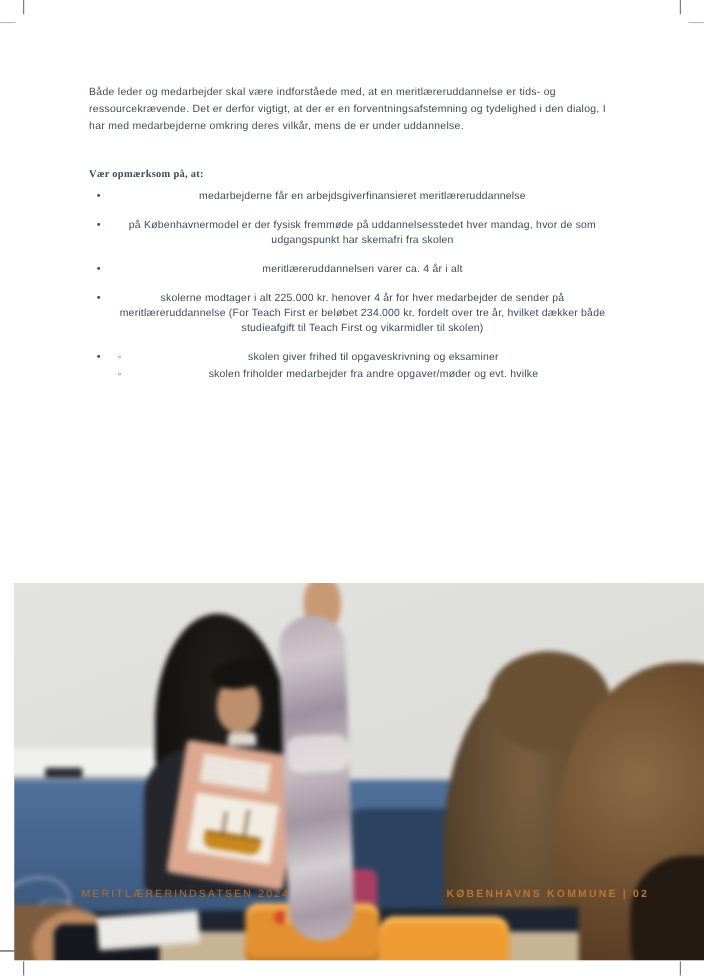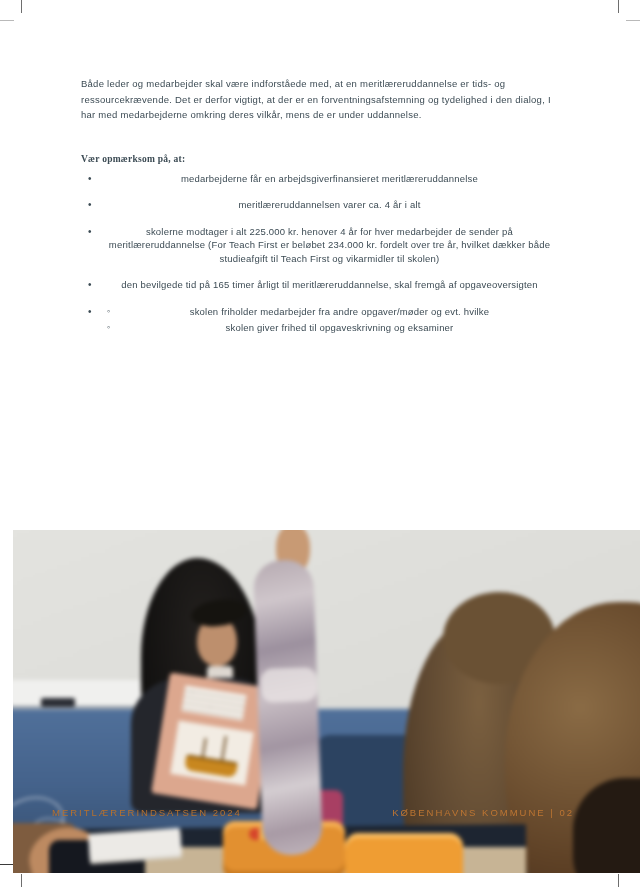--- a/index.html
+++ b/index.html
@@ -141,47 +141,47 @@
   .tray1-candy { left:236px; top:298px; width:70px; height:12px;
     background:repeating-linear-gradient(90deg,#d6452b 0 10px,#f0b44e 10px 20px,#7bb24a 20px 26px); border-radius:6px; }
   .tray2 { left:332px; top:303px; width:118px; height:50px;
     background:#ef9d33; border-radius:14px 14px 0 0; box-shadow:inset 0 5px 0 #f8bc62; }
 
   .footer-text {
     position:absolute; top:807px;
     font-size:9.5px; letter-spacing:2px; color:#b4702f;
     white-space:nowrap;
   }
-  .footer-text.left { left:52px; }
-  .footer-text.right { right:66px; color:#bd7532; }
+  .footer-text.left { left:74px; }
+  .footer-text.right { right:50px; color:#bd7532;font-weight:bold; }
 </style>
 </head>
 <body>
 
 <div class="mark v" style="left:21px; top:0;"></div>
 <div class="mark v" style="left:618px; top:0;"></div>
 <div class="mark h" style="left:0; top:20px;"></div>
 <div class="mark h" style="left:626px; top:20px;"></div>
 <div class="mark v" style="left:21px; top:874px;"></div>
 <div class="mark v" style="left:618px; top:874px;"></div>
 <div class="mark h dark" style="left:0; top:864px;"></div>
 <div class="mark h dark" style="left:626px; top:864px;"></div>
 
 <div class="content">
   <p class="intro">Både leder og medarbejder skal være indforståede med, at en meritlæreruddannelse er tids- og ressourcekrævende. Det er derfor vigtigt, at der er en forventningsafstemning og tydelighed i den dialog, I har med medarbejderne omkring deres vilkår, mens de er under uddannelse.</p>
   <p class="list-title">Vær opmærksom på, at:</p>
   <ul class="blist">
     <li><span>medarbejderne får en arbejdsgiverfinansieret meritlæreruddannelse</span></li>
+    <li><span>på Københavnermodel er der fysisk fremmøde på uddannelsesstedet hver mandag, hvor de som udgangspunkt har skemafri fra skolen</span></li>
     <li><span>meritlæreruddannelsen varer ca. 4 år i alt</span></li>
     <li><span>skolerne modtager i alt 225.000 kr. henover 4 år for hver medarbejder de sender på meritlæreruddannelse (For Teach First er beløbet 234.000 kr. fordelt over tre år, hvilket dækker både studieafgift til Teach First og vikarmidler til skolen)</span></li>
-    <li><span>den bevilgede tid på 165 timer årligt til meritlæreruddannelse, skal fremgå af opgaveoversigten</span></li>
     <li>
       <ul class="sublist">
+        <li><span>skolen giver frihed til opgaveskrivning og eksaminer</span></li>
         <li><span>skolen friholder medarbejder fra andre opgaver/møder og evt. hvilke</span></li>
-        <li><span>skolen giver frihed til opgaveskrivning og eksaminer</span></li>
       </ul>
     </li>
   </ul>
 </div>
 
 <div class="photo">
   <div class="photo-art">
     <div class="wall"></div>
     <div class="whiteboard"></div>
     <div class="eraser"></div>

